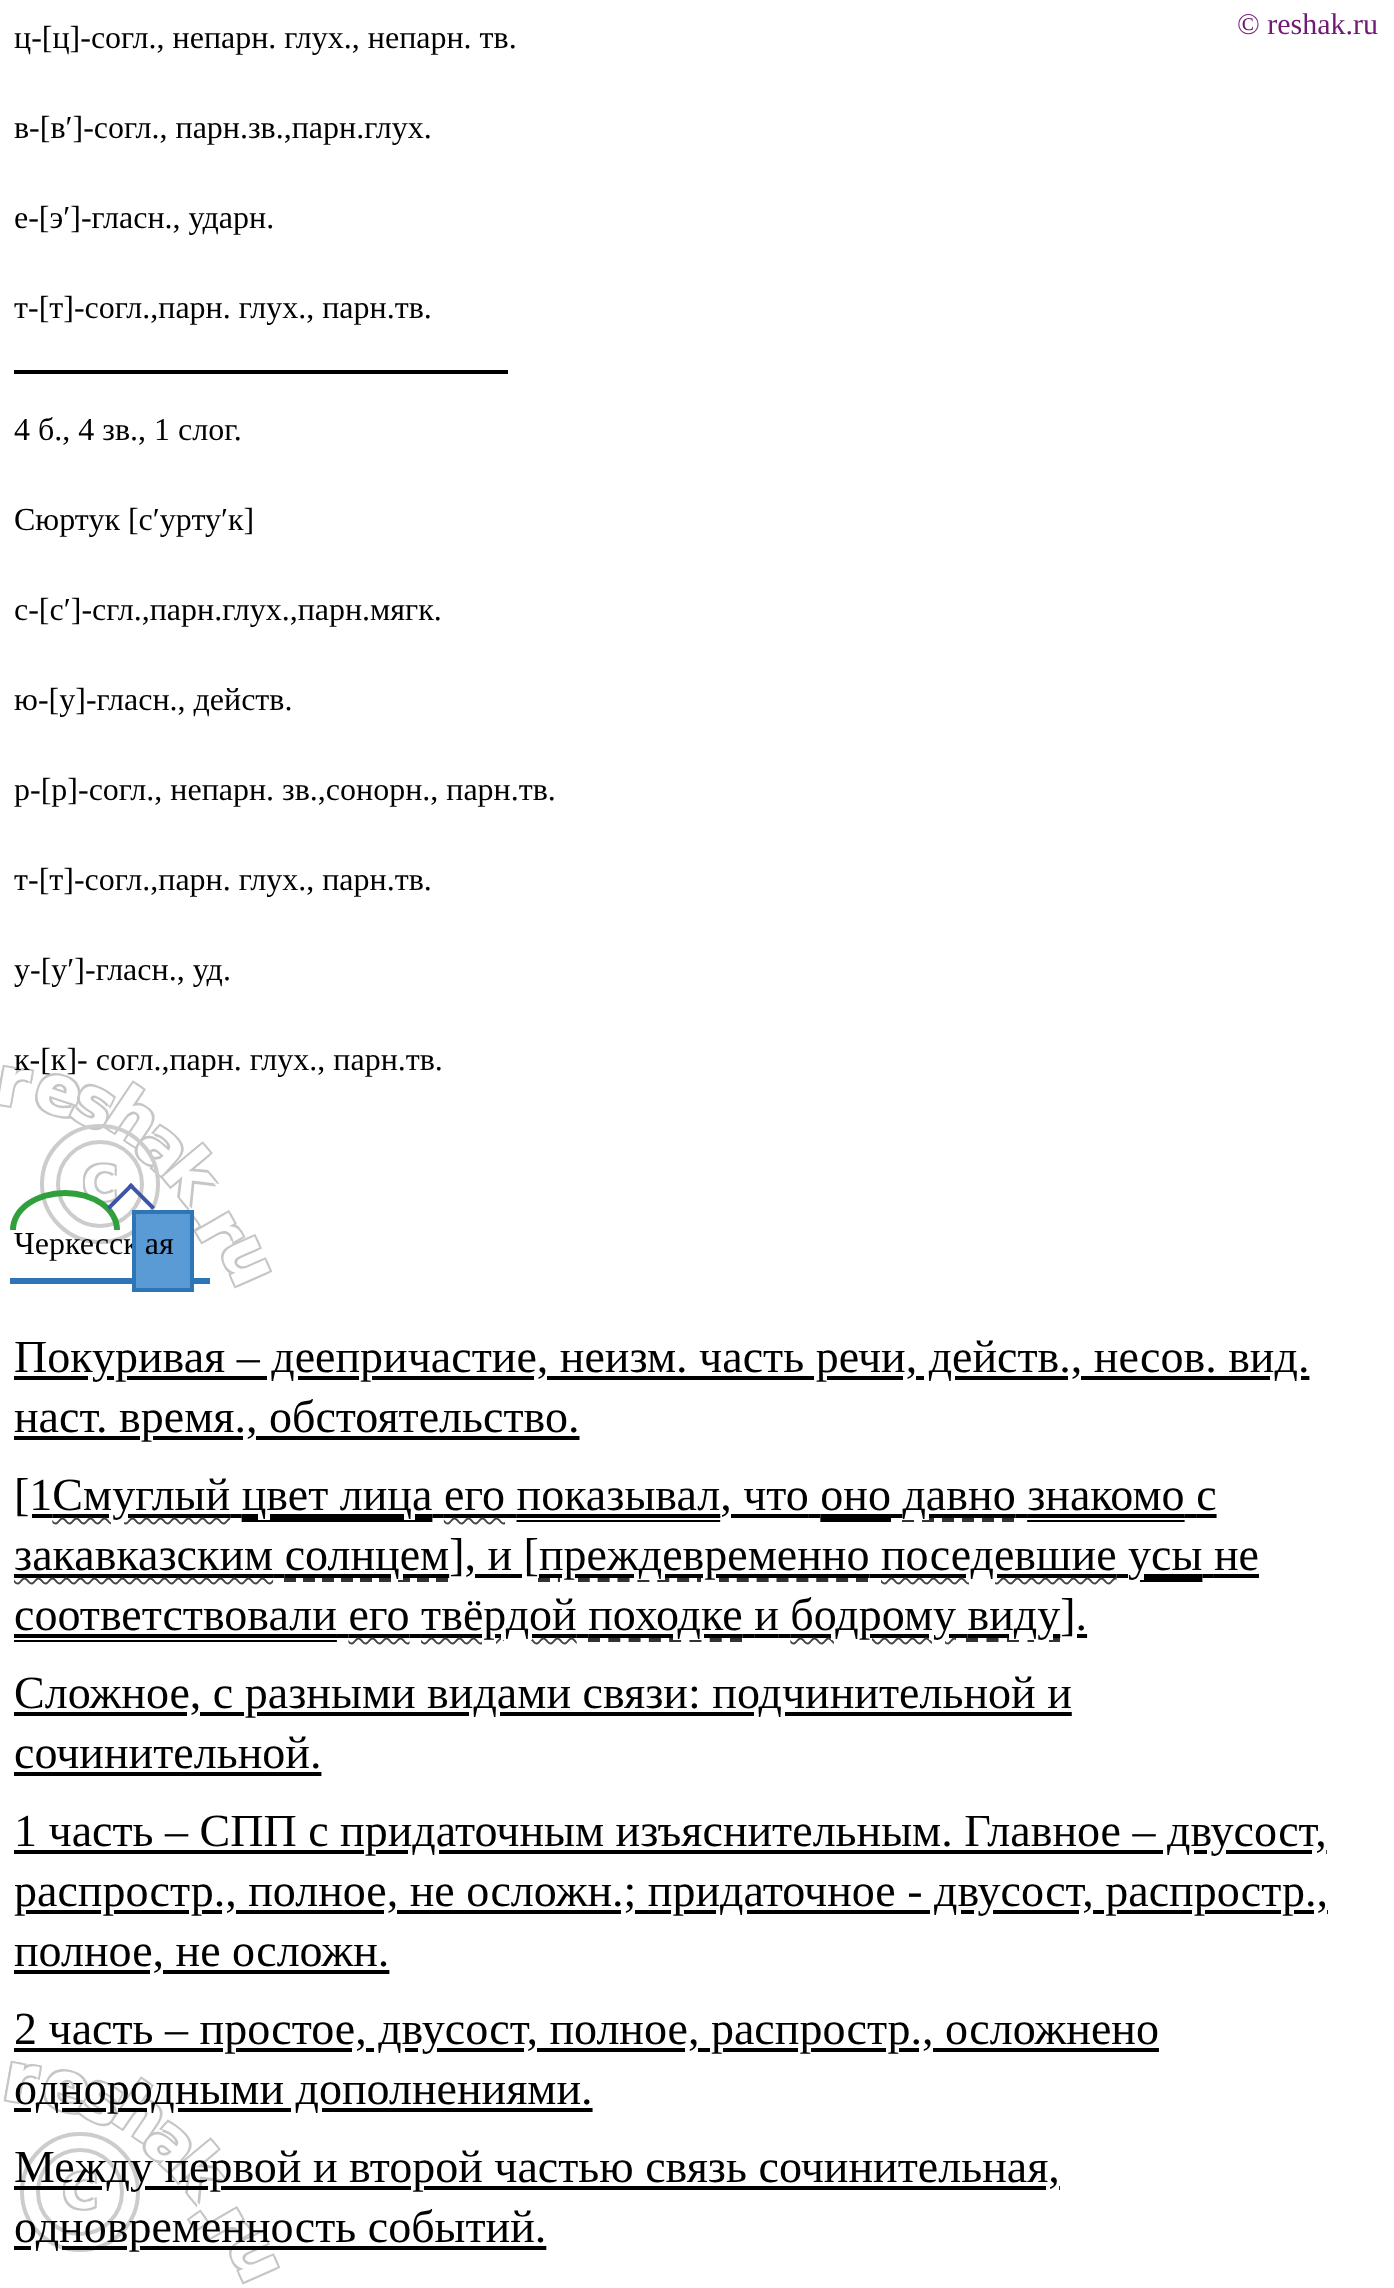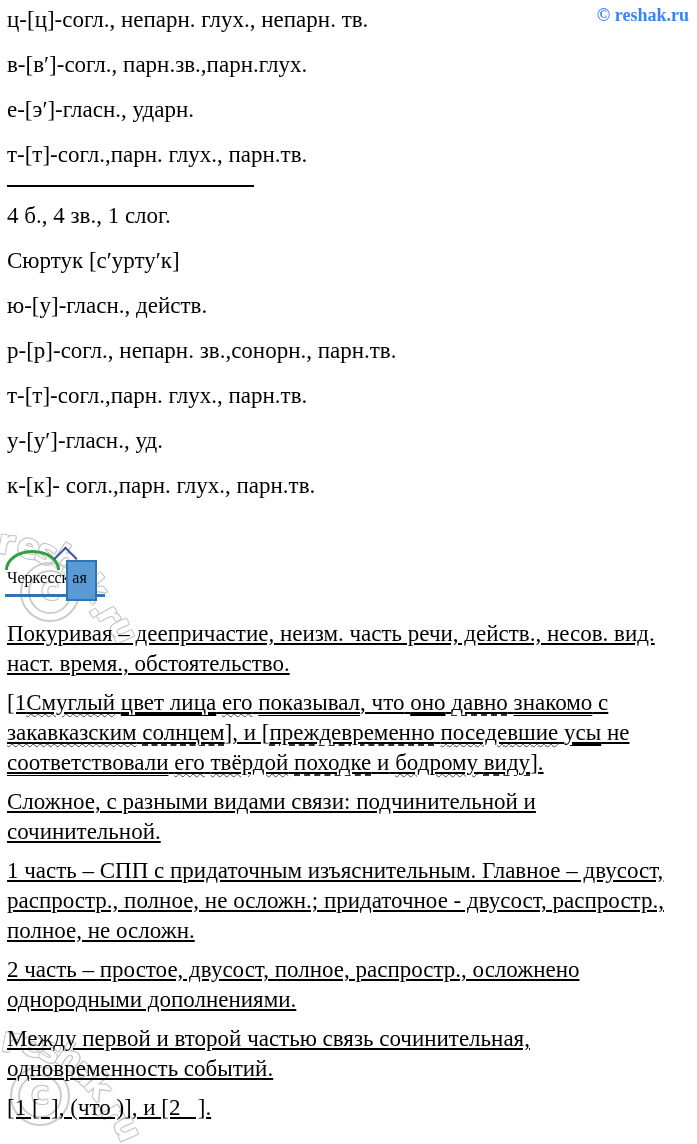--- a/index.html
+++ b/index.html
@@ -7,26 +7,26 @@
     width:697px;height:1144px;overflow:hidden;background:#ffffff;
     font-family:"Liberation Serif","DejaVu Serif",serif;
     color:#000;position:relative;
   }
   .page{position:relative;width:697px;height:1144px;overflow:hidden;}
   .content{position:relative;z-index:1;padding:5px 5px 0 7px;}
 
   
   .copyright{
     position:absolute;top:5px;right:8px;z-index:2;
-    font-size:18px;color:#3b82f6;font-weight:bold;
+    font-size:15px;color:#701a75;
   }
 
   
   .phon-line{
-    margin:0 0 15px 0;font-size:23px;line-height:30px;white-space:pre-wrap;
+    margin:0 0 15px 0;font-size:16px;line-height:30px;white-space:pre-wrap;
   }
   .divider{
     width:247px;height:0;border-top:2px solid #000;margin:8px 0 14px 0;
   }
 
   
   .morph-word{
     position:relative;z-index:1;height:62px;margin:46px 0 10px 0;width:320px;
   }
   .mw-text{
@@ -151,20 +151,21 @@
           <p class="phon-line">е-[э′]-гласн., ударн.</p>
           <p class="phon-line">т-[т]-согл.,парн. глух., парн.тв.</p>
         </div>
       <div class="divider"></div>
       <p class="phon-line">4 б., 4 зв., 1 слог.</p>
     </section>
 
     <section>
       <p class="phon-line">Сюртук [с′урту′к]</p>
       <div>
+          <p class="phon-line">с-[с′]-сгл.,парн.глух.,парн.мягк.</p>
           <p class="phon-line">ю-[у]-гласн., действ.</p>
           <p class="phon-line">р-[р]-согл., непарн. зв.,сонорн., парн.тв.</p>
           <p class="phon-line">т-[т]-согл.,парн. глух., парн.тв.</p>
           <p class="phon-line">у-[у′]-гласн., уд.</p>
           <p class="phon-line">к-[к]- согл.,парн. глух., парн.тв.</p>
         </div>
     </section>
 
     <div class="morph-word">
       <span class="mw-text"><span class="root">Черкес</span><span class="suffix">ск</span><span class="ending">ая</span></span>

